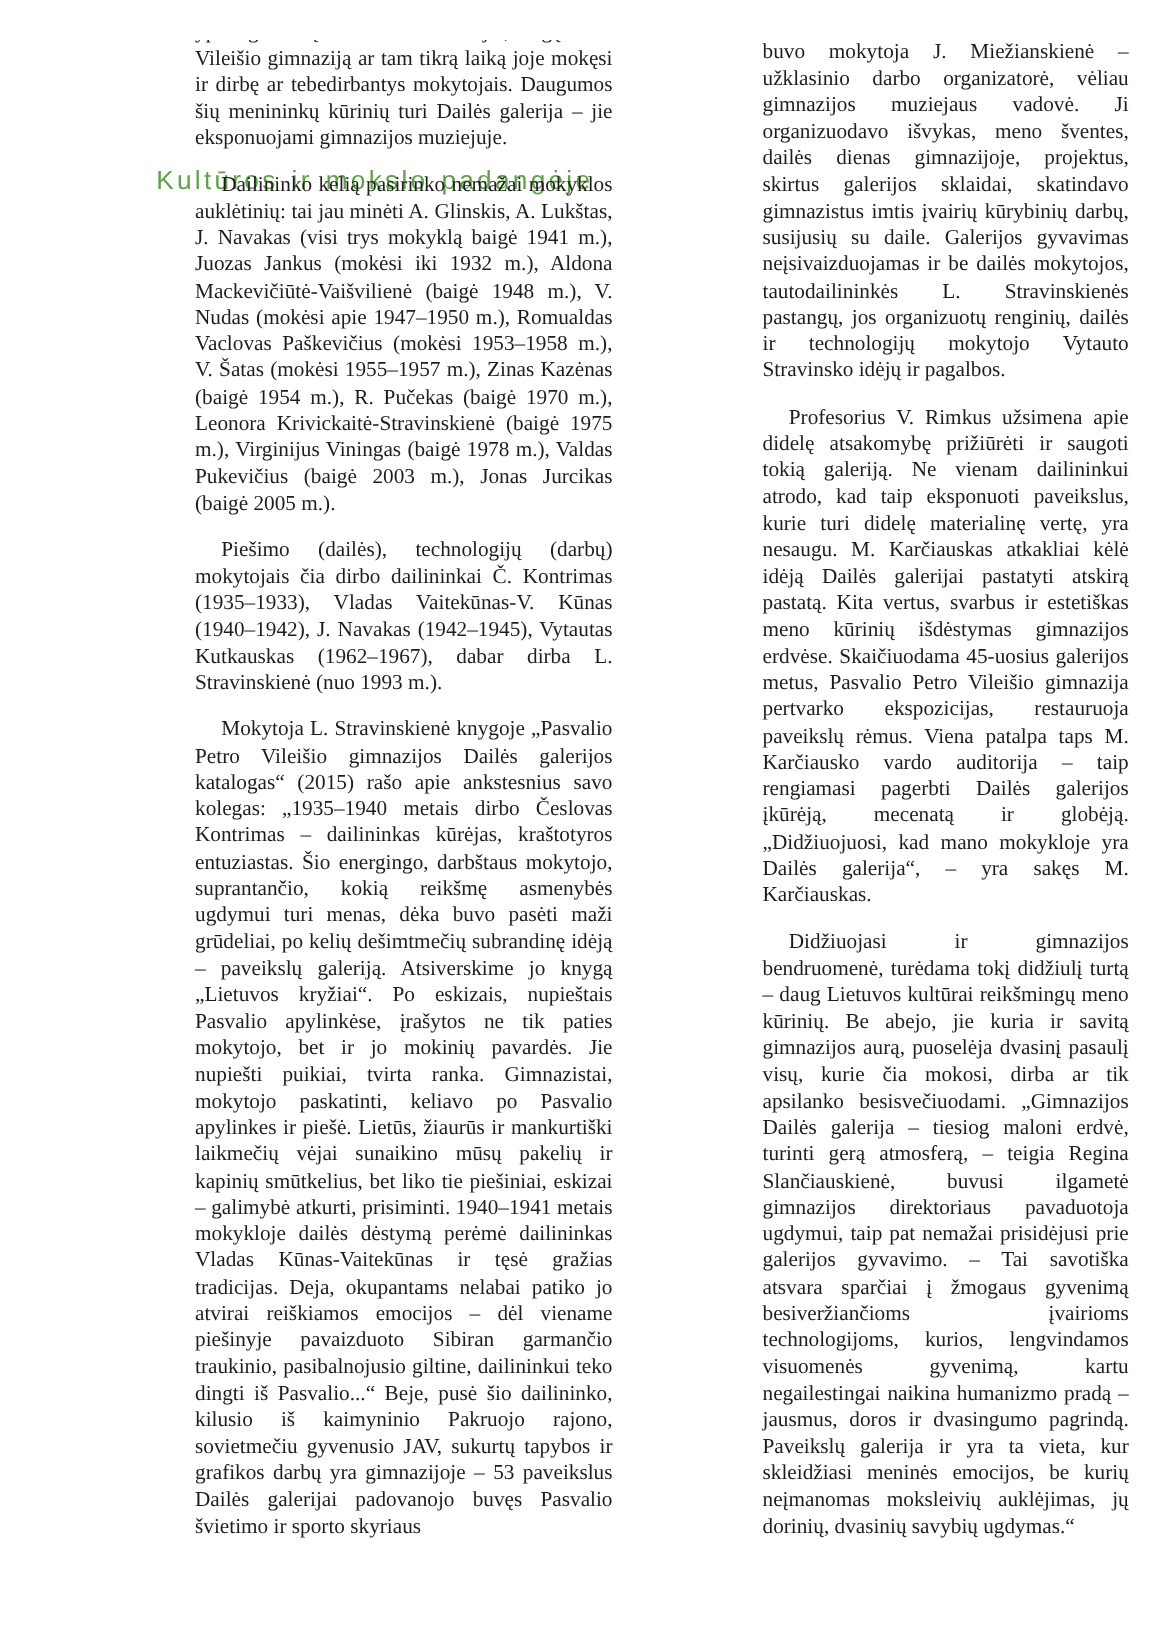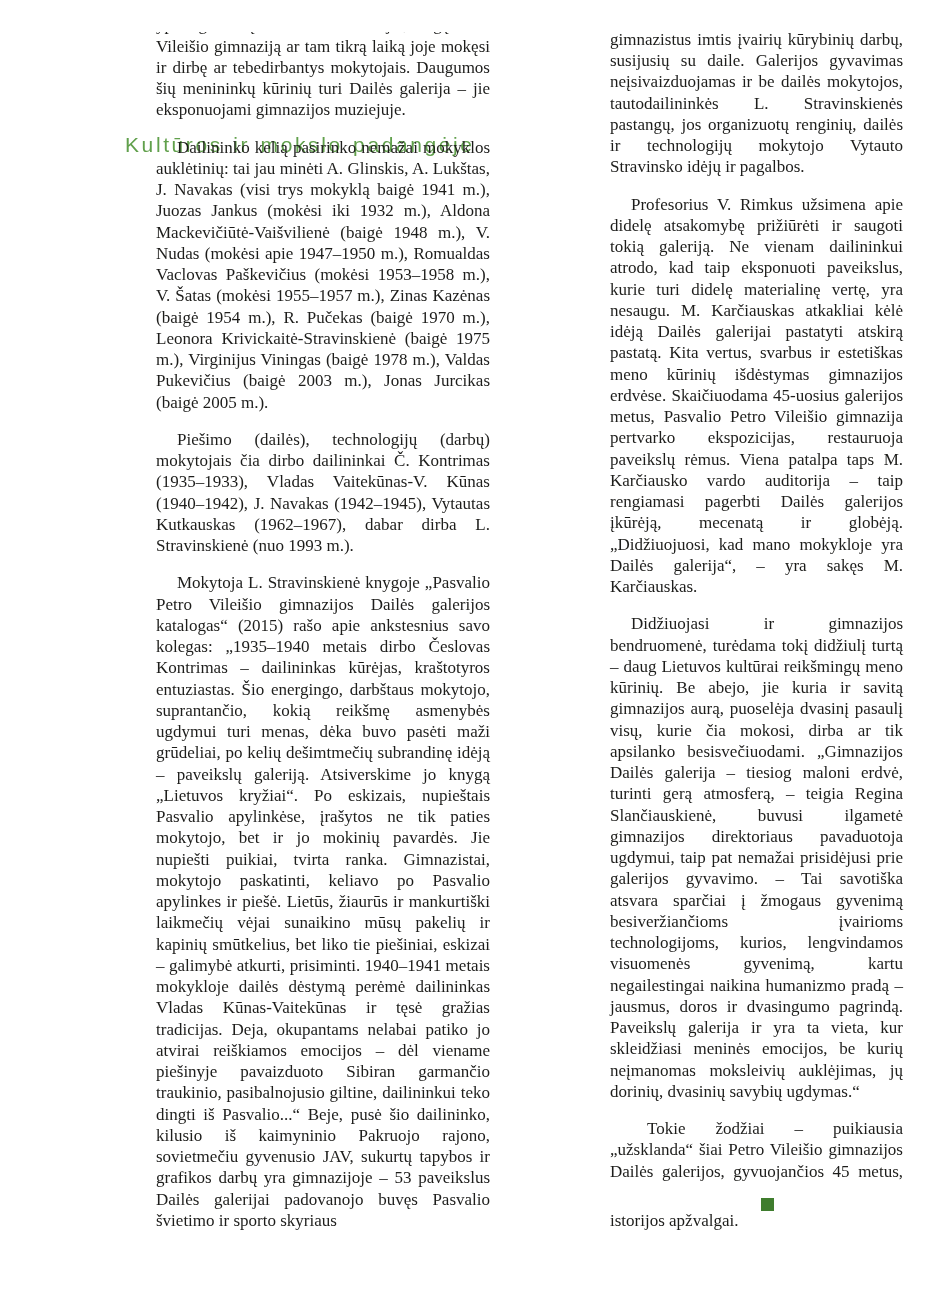--- a/index.html
+++ b/index.html
@@ -112,21 +112,20 @@
     </div>
 
     <div class="divider"></div>
 
     <div class="col right">
       <p>vedėjas Kazys Polekas, kurio sesuo buvo ištekėjusi už dailininko.</p>
       <h2 class="section-heading">Viena nuolatinės globos</h2>
       <p class="indent">Ilgus metus Dailės galerijos globėja buvo mokytoja J. Miežianskienė – užklasinio darbo organizatorė, vėliau gimnazijos muziejaus vadovė. Ji organizuodavo išvykas, meno šventes, dailės dienas gimnazijoje, projektus, skirtus galerijos sklaidai, skatindavo gimnazistus imtis įvairių kūrybinių darbų, susijusių su daile. Galerijos gyvavimas neįsivaizduojamas ir be dailės mokytojos, tautodailininkės L. Stravinskienės pastangų, jos organizuotų renginių, dailės ir technologijų mokytojo Vytauto Stravinsko idėjų ir pagalbos.</p>
       <p class="indent">Profesorius V. Rimkus užsimena apie didelę atsakomybę prižiūrėti ir saugoti tokią galeriją. Ne vienam dailininkui atrodo, kad taip eksponuoti paveikslus, kurie turi didelę materialinę vertę, yra nesaugu. M. Karčiauskas atkakliai kėlė idėją Dailės galerijai pastatyti atskirą pastatą. Kita vertus, svarbus ir estetiškas meno kūrinių išdėstymas gimnazijos erdvėse. Skaičiuodama 45-uosius galerijos metus, Pasvalio Petro Vileišio gimnazija pertvarko ekspozicijas, restauruoja paveikslų rėmus. Viena patalpa taps M. Karčiausko vardo auditorija – taip rengiamasi pagerbti Dailės galerijos įkūrėją, mecenatą ir globėją. „Didžiuojuosi, kad mano mokykloje yra Dailės galerija“, – yra sakęs M. Karčiauskas.</p>
       <p class="indent">Didžiuojasi ir gimnazijos bendruomenė, turėdama tokį didžiulį turtą – daug Lietuvos kultūrai reikšmingų meno kūrinių. Be abejo, jie kuria ir savitą gimnazijos aurą, puoselėja dvasinį pasaulį visų, kurie čia mokosi, dirba ar tik apsilanko besisvečiuodami. „Gimnazijos Dailės galerija – tiesiog maloni erdvė, turinti gerą atmosferą, – teigia Regina Slančiauskienė, buvusi ilgametė gimnazijos direktoriaus pavaduotoja ugdymui, taip pat nemažai prisidėjusi prie galerijos gyvavimo. – Tai savotiška atsvara sparčiai į žmogaus gyvenimą besiveržiančioms įvairioms technologijoms, kurios, lengvindamos visuomenės gyvenimą, kartu negailestingai naikina humanizmo pradą – jausmus, doros ir dvasingumo pagrindą. Paveikslų galerija ir yra ta vieta, kur skleidžiasi meninės emocijos, be kurių neįmanomas moksleivių auklėjimas, jų dorinių, dvasinių savybių ugdymas.“</p>
-      <p class="indent"><span>Tokie žodžiai – puikiausia „užsklanda“ šiai Petro Vileišio gimnazijos Dailės galerijos, gyvuojančios 45 metus, istorijos apžvalgai.</span><span class="endmark"></span></p>
     </div>
 
   </div>
 
   <div class="footer">
     <span class="piece year">2020</span><span class="piece diamond">♦</span><span class="piece">I</span><span class="piece diamond">♦</span><span class="piece mag">ŠIAURIETIŠKI ATSIVĖRIMAI</span><span class="pagenum">40</span>
   </div>
 
 </div>
 

